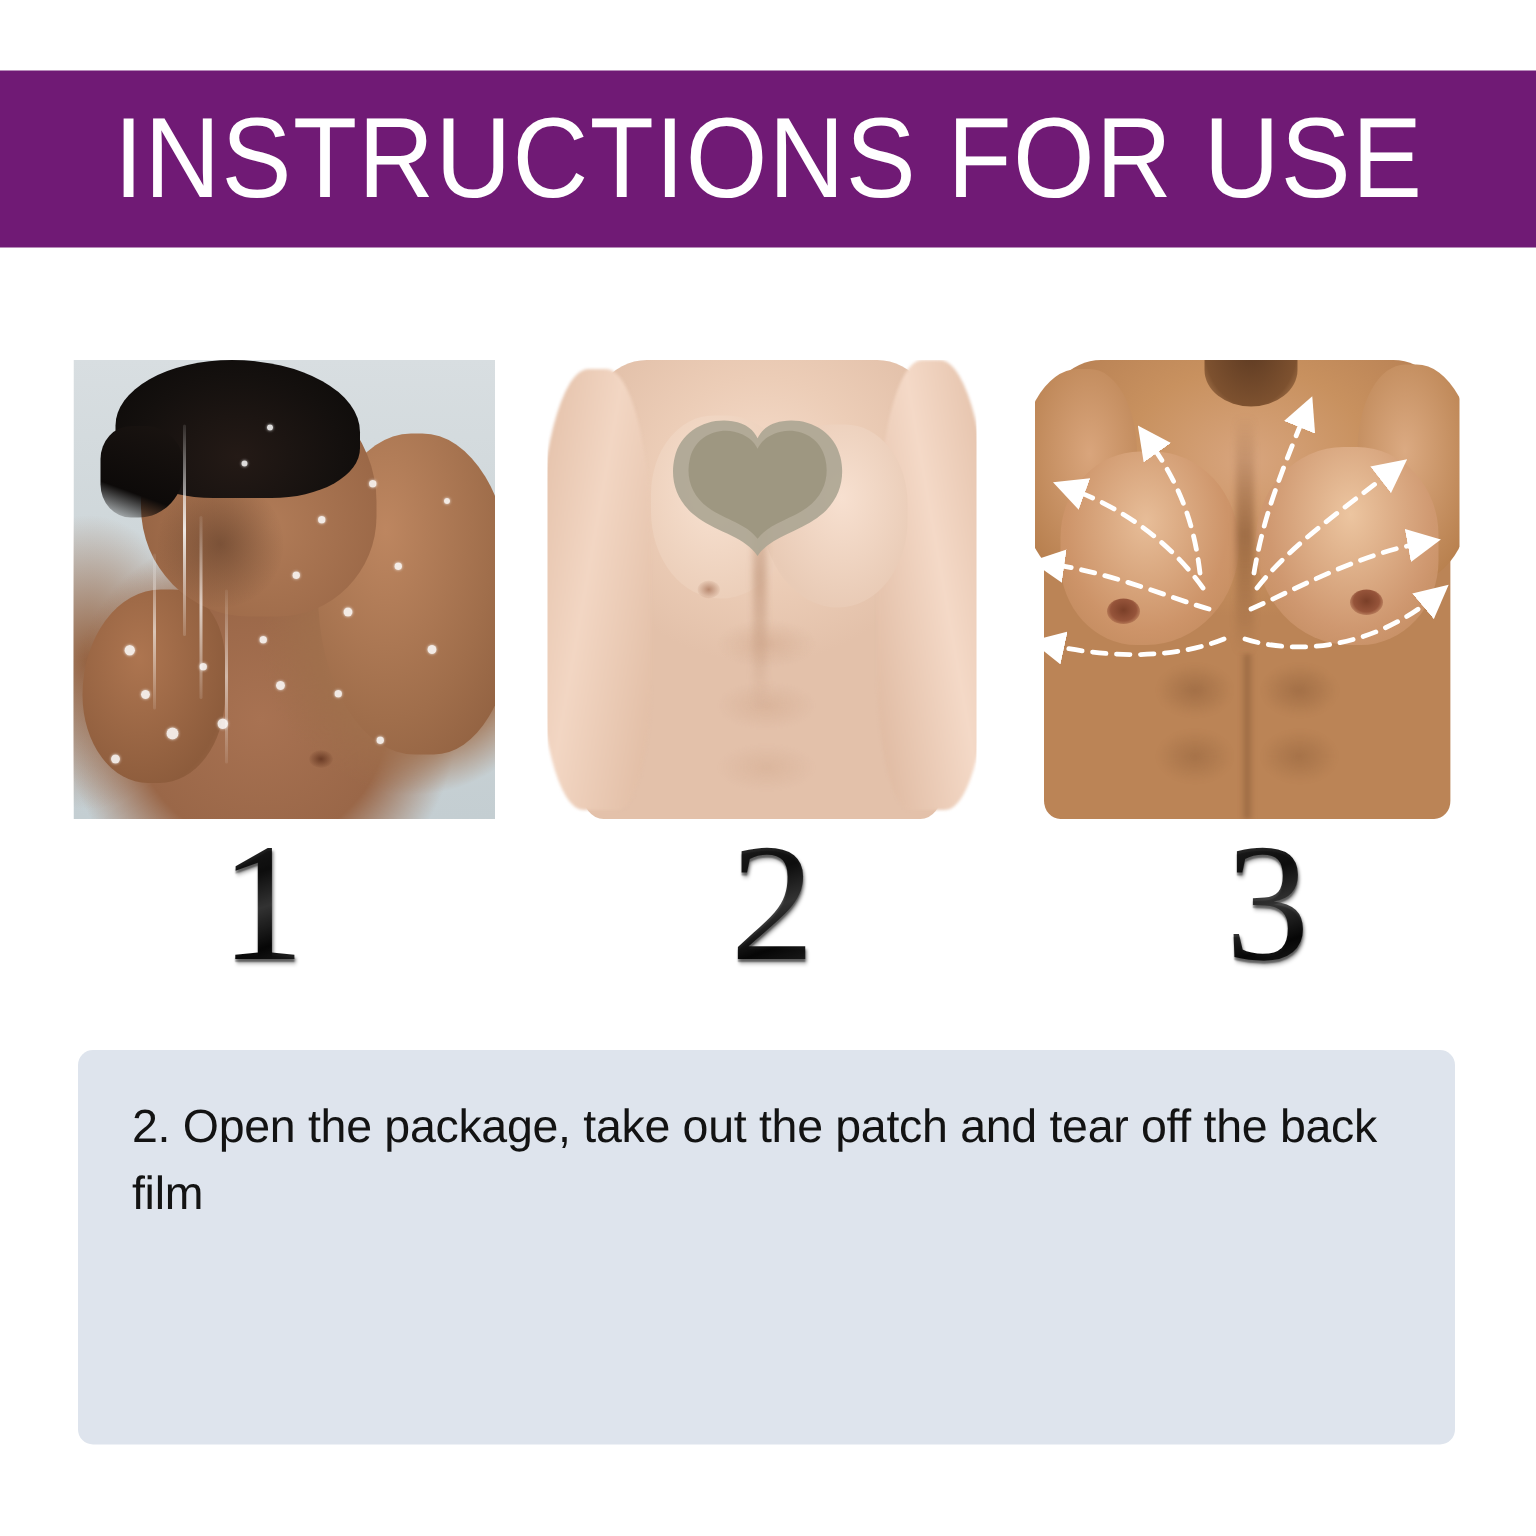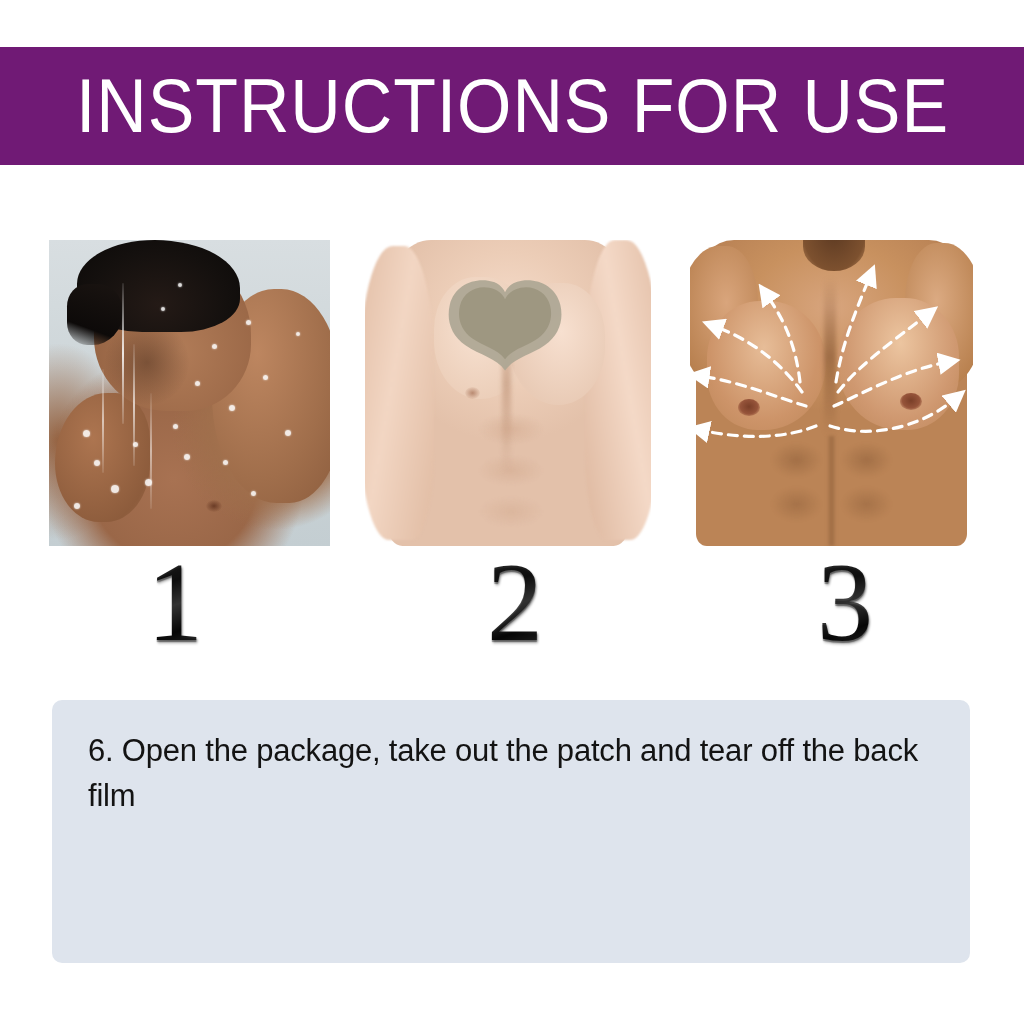--- a/index.html
+++ b/index.html
@@ -475,15 +475,15 @@
 </div>
 
 <div class="numbers-row">
   <div class="step-number step-number-1">1</div>
   <div class="step-number step-number-2">2</div>
   <div class="step-number step-number-3">3</div>
 </div>
 
 <div class="instructions-box">
   <ul class="instructions-list">
-    <li>6. Open the package, take out the patch and tear off the back film</li>
+    <li>2. Open the package, take out the patch and tear off the back film</li>
   </ul>
 </div>
 
 </body></html>

